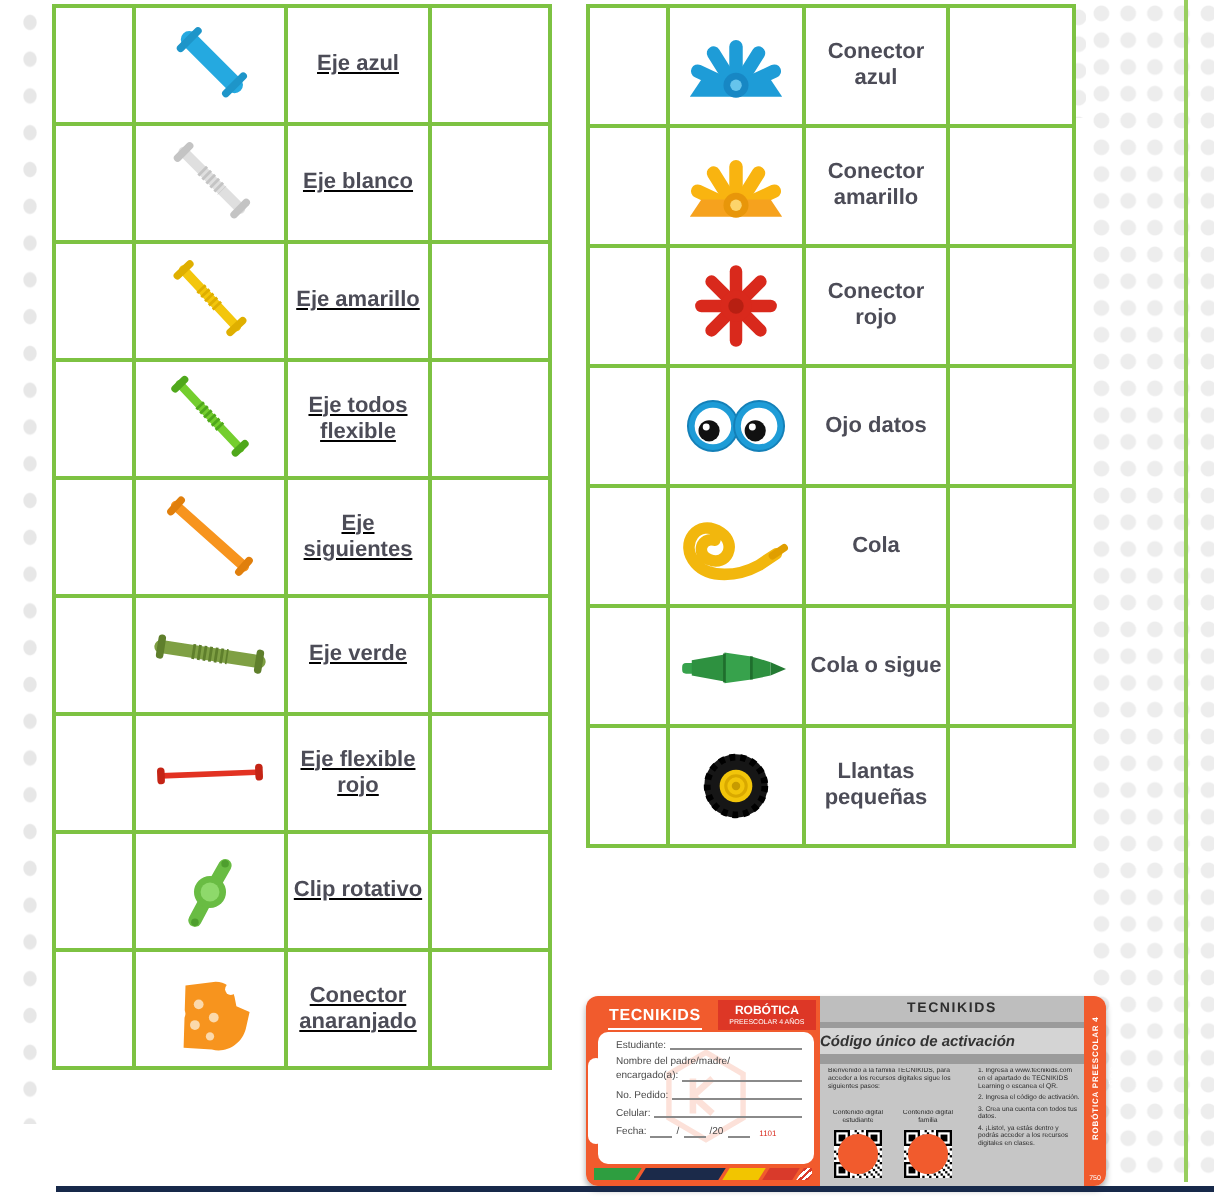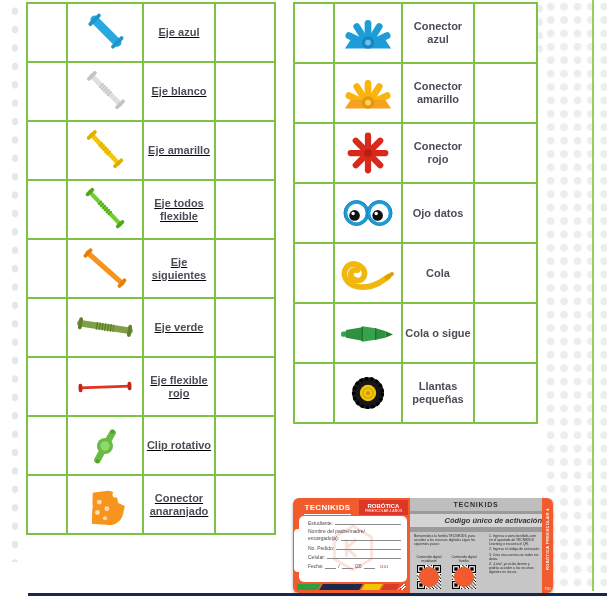--- a/index.html
+++ b/index.html
@@ -60,22 +60,22 @@
   .s1{width:28px;background:#2e9e40;margin-left:-6px;}
   .s2{width:40px;background:#1b2a4a;}
   .s3{width:18px;background:#f2c500;}
   .s4{width:15px;background:#d93a2b;}
   .s5{flex:1;background:repeating-linear-gradient(115deg,#d93a2b 0 1.6px,#fff 1.6px 3.2px);}
 
   .card-right{position:relative;width:132px;height:95px;background:#c6c6c6;}
   .band1{position:absolute;top:0;left:0;right:0;height:13px;background:#bebebe;text-align:center;
          font-size:7px;font-weight:bold;letter-spacing:.8px;color:#2e2e2e;line-height:13px;}
   .sepa{position:absolute;top:13px;left:0;right:0;height:3px;background:#9b9b9b;}
-  .band2{position:absolute;top:16px;left:0;right:0;height:13px;background:#d4d4d4;text-align:right;
-         font-size:7.5px;font-weight:bold;font-style:italic;color:#333;line-height:13px;padding-left:30px;}
+  .band2{position:absolute;top:16px;left:0;right:0;height:13px;background:#d4d4d4;text-align:left;
+         font-size:7.5px;font-weight:bold;font-style:italic;color:#333;line-height:13px;}
   .sepb{position:absolute;top:29px;left:0;right:0;height:5px;background:#9b9b9b;}
   .micro{font-size:6px;line-height:7px;color:#2b2b2b;transform:scale(.56);transform-origin:0 0;width:178%;}
   .intro{position:absolute;left:4px;top:36px;width:70px;height:20px;overflow:hidden;}
   .qr-row{position:absolute;left:4px;top:57px;display:flex;gap:5px;}
   .qr-block{width:30px;}
   .qlabel{text-align:center;height:9px;overflow:hidden;}
   .qr{position:relative;width:24px;height:24px;margin:1px auto 0;background:#fff;}
   .qr svg{display:block;width:100%;height:100%;}
   .scratch{position:absolute;left:2px;top:2px;width:20px;height:20px;border-radius:50%;background:#f15b2d;}
   .act-right{position:absolute;left:79px;top:36px;width:51px;height:57px;overflow:hidden;}

